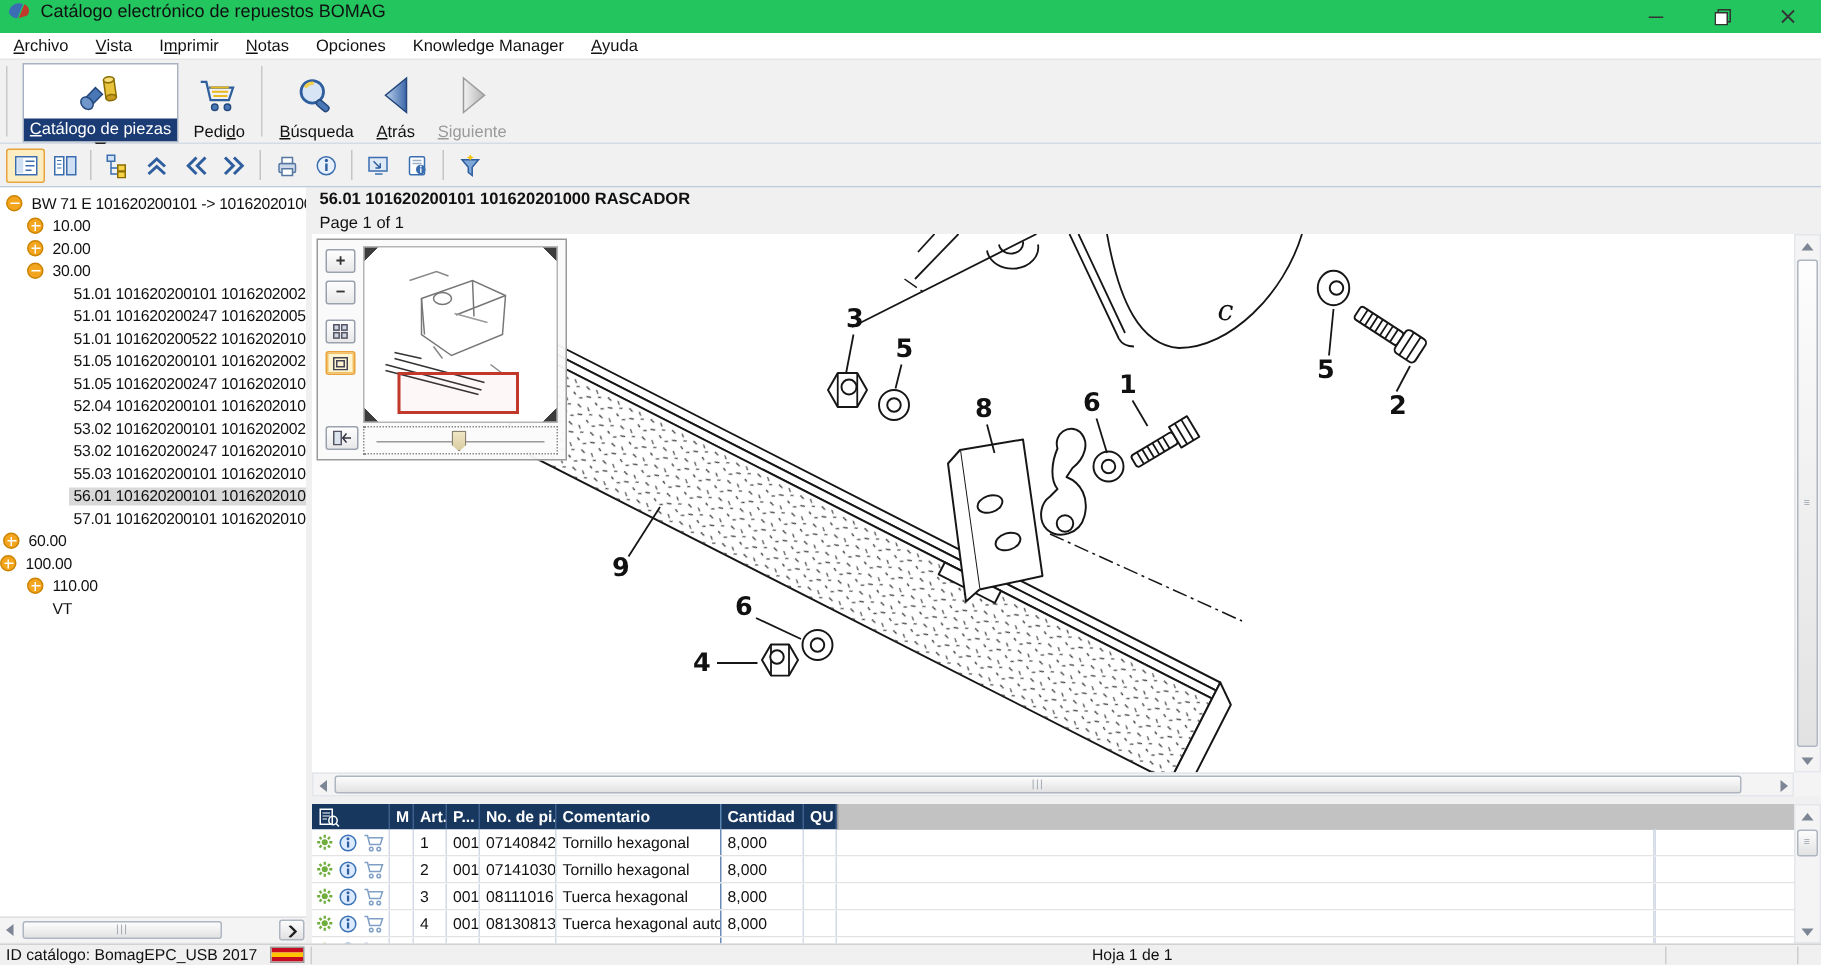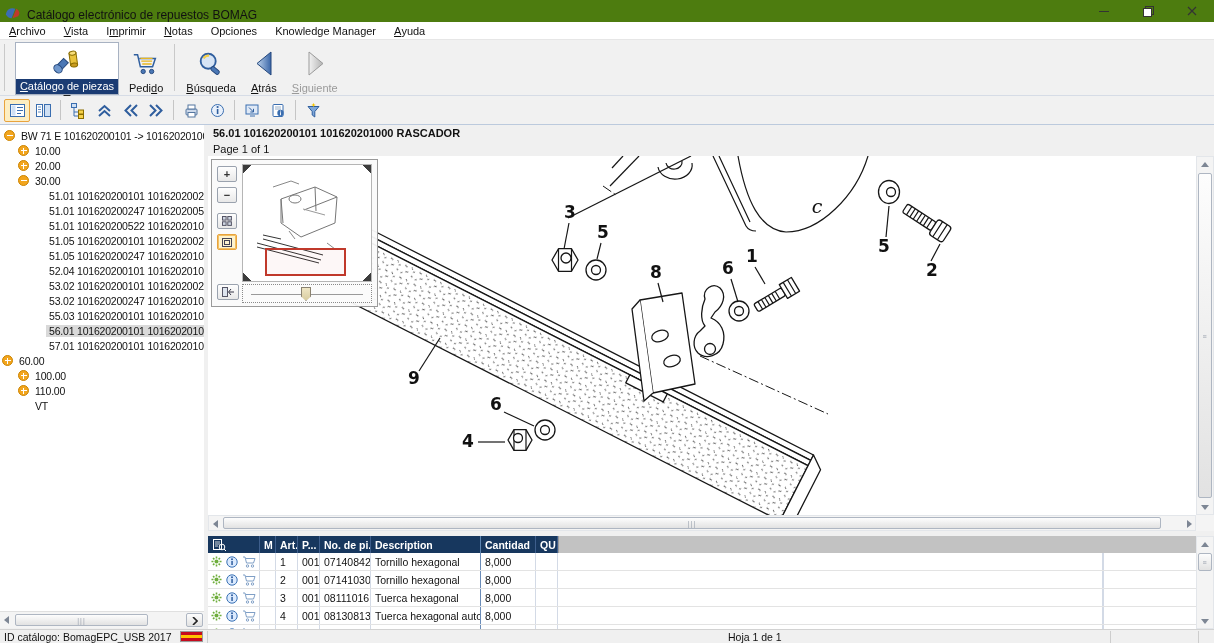--- a/index.html
+++ b/index.html
@@ -1,21 +1,21 @@
 <!DOCTYPE html>
 <html><head>
 <meta charset="utf-8">
 <style>
   *{box-sizing:border-box;margin:0;padding:0}
   html,body{width:1214px;height:643px;overflow:hidden}
   body{position:relative;font-family:"Liberation Sans",sans-serif;font-size:11px;color:#111;background:#f0f0f0}
   u{text-decoration:underline}
 
   
-  .titlebar{position:absolute;left:0;top:0;width:100%;height:22px;background:#4d7c0f;display:flex;align-items:flex-end}
+  .titlebar{position:absolute;left:0;top:0;width:100%;height:22px;background:#22c55e;display:flex;align-items:flex-start}
   .app-icon{width:16px;height:16px;margin:0 6px 0 5px;flex:none}
   .title-text{font-size:12px;color:#111;white-space:nowrap}
   .win-controls{margin-left:auto;display:flex;height:100%}
   .win-btn{width:44px;height:100%;display:flex;align-items:center;justify-content:center}
 
   
   .menubar{position:absolute;top:22px;left:0;width:100%;height:18px;background:#fff;display:flex;align-items:stretch;border-bottom:1px solid #e6e6e6}
   .menu-item{padding:0 9px;display:flex;align-items:center;cursor:default}
 
   
@@ -356,21 +356,21 @@
       <span class="tree-label">56.01 101620200101 101620201000</span>
     </div>
     <div class="tree-row" style="padding-left: 32px;">
       <span class="toggle-spacer"></span>
       <span class="tree-label">57.01 101620200101 101620201000</span>
     </div>
     <div class="tree-row" style="padding-left: 2px;">
       <span class="toggle plus"></span>
       <span class="tree-label">60.00</span>
     </div>
-    <div class="tree-row" style="padding-left: 18px;">
+    <div class="tree-row" style="">
       <span class="toggle plus"></span>
       <span class="tree-label">100.00</span>
     </div>
     <div class="tree-row" style="padding-left: 18px;">
       <span class="toggle plus"></span>
       <span class="tree-label">110.00</span>
     </div>
     <div class="tree-row" style="padding-left: 18px;">
       <span class="toggle-spacer"></span>
       <span class="tree-label">VT</span>
@@ -581,21 +581,21 @@
       <div class="th" style="width: 22px;">
         <span>Art.</span>
       </div>
       <div class="th" style="width: 22px;">
         <span>P...</span>
       </div>
       <div class="th" style="width: 51px;">
         <span>No. de pi...</span>
       </div>
       <div class="th desc" style="width: 110px;">
-        <span>Description</span>
+        <span>Comentario</span>
       </div>
       <div class="th" style="width: 55px;">
         <span>Cantidad</span>
       </div>
       <div class="th" style="width: 22px;">
         <span>QU</span>
       </div>
       <div class="th-ext"></div>
     </div>
   <div>

